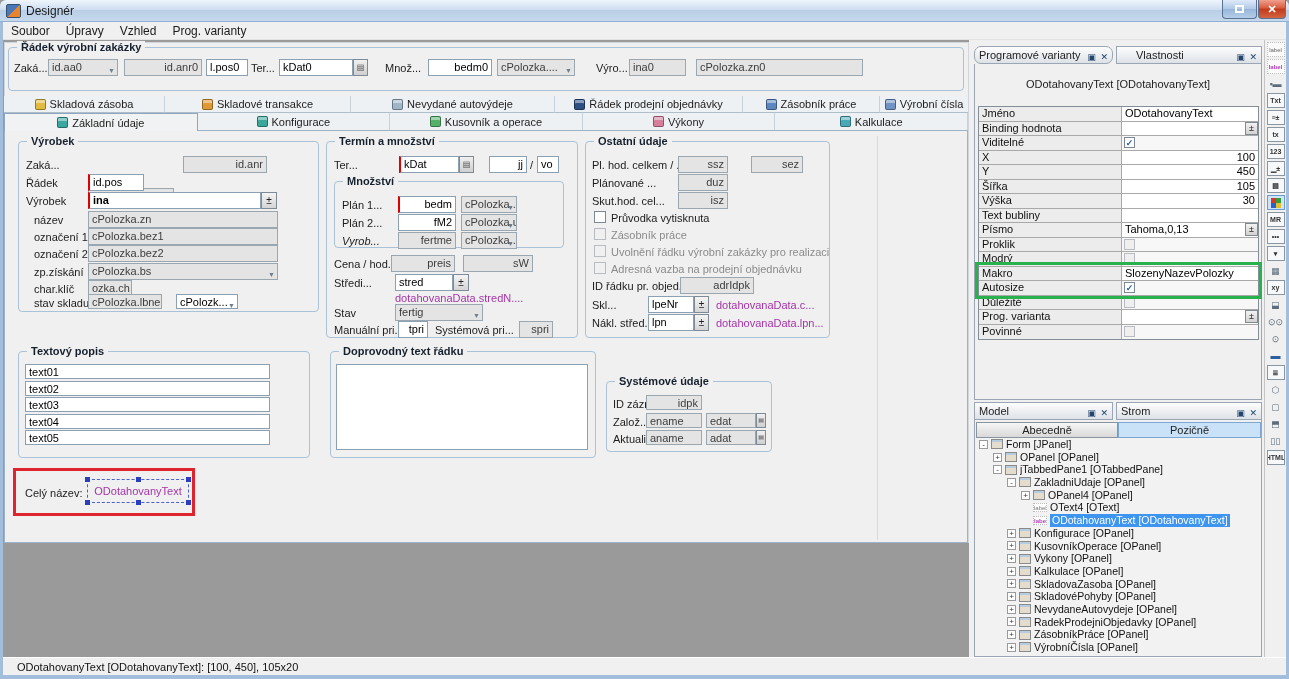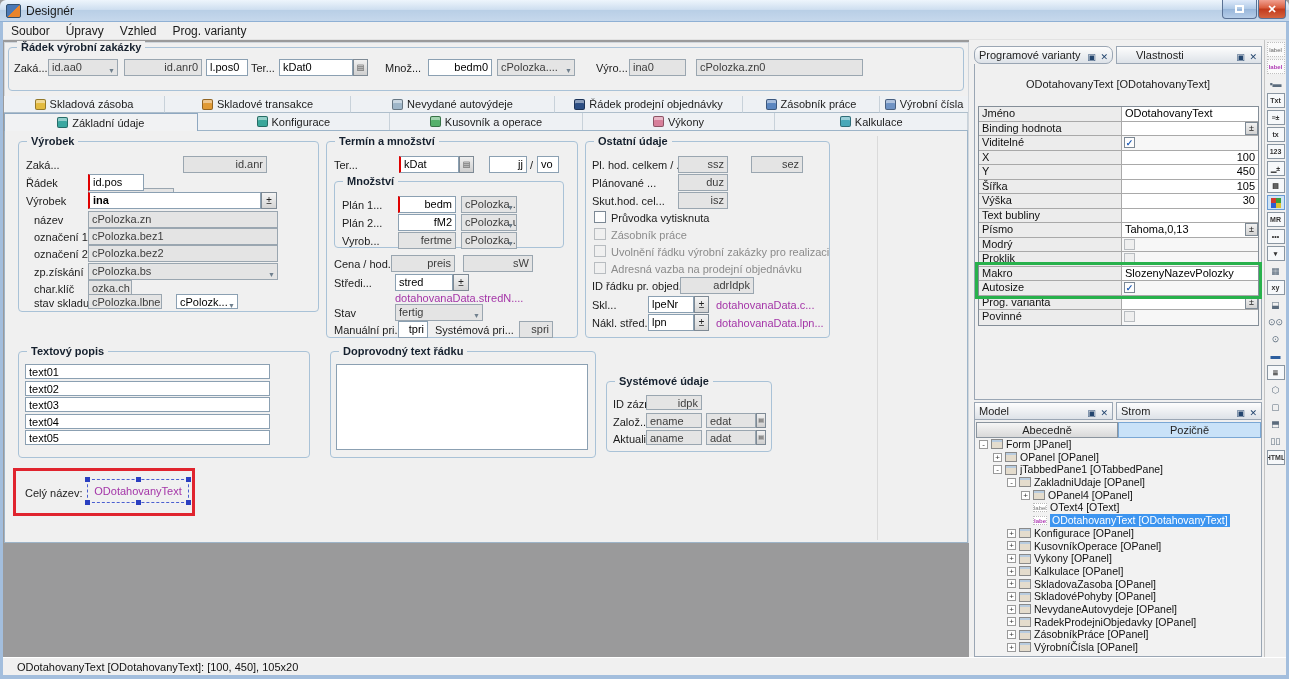--- a/index.html
+++ b/index.html
@@ -251,21 +251,21 @@
   <div class="fld" style="left:537px;top:156px;width:22px;"><span>vo</span></div>
   <div class="grp" style="left:334px;top:181px;width:230px;height:67px;">
     <span class="leg">Množství</span>
   </div>
   <span class="lbl" style="left:342px;top:199px;">Plán 1...</span>
   <div class="fld req ra" style="left:398px;top:196px;width:58px;"><span>bedm</span></div>
   <div class="fld dis" style="left:461px;top:196px;width:56px;"><span>cPolozka....</span><b class="car">▼</b></div>
   <span class="lbl" style="left:342px;top:217px;">Plán 2...</span>
   <div class="fld ra" style="left:398px;top:214px;width:58px;"><span>fM2</span></div>
   <div class="fld dis" style="left:461px;top:214px;width:56px;"><span>cPolozka.u...</span><b class="car">▼</b></div>
-  <span class="lbl" style="left:342px;top:235px;">Vyrob...</span>
+  <span class="lbl" style="left:342px;top:235px;font-style:italic;">Vyrob...</span>
   <div class="fld dis ra" style="left:398px;top:232px;width:58px;"><span>fertme</span></div>
   <div class="fld dis" style="left:461px;top:232px;width:56px;"><span>cPolozka....</span><b class="car">▼</b></div>
   <span class="lbl" style="left:334px;top:258px;">Cena / hod...</span>
   <div class="fld dis ra" style="left:391px;top:255px;width:64px;"><span>preis</span></div>
   <div class="fld dis ra" style="left:463px;top:255px;width:70px;"><span>sW</span></div>
   <span class="lbl" style="left:334px;top:277px;">Středi...</span>
   <div class="fld" style="left:395px;top:274px;width:58px;"><span>stred</span></div>
   <div class="pmbtn" style="left:453px;top:274px;">±</div>
   <span class="lbl purple" style="left:395px;top:292px;">dotahovanaData.stredN....</span>
   <span class="lbl" style="left:334px;top:307px;">Stav</span>
@@ -389,39 +389,45 @@
       </div>
       <div class="prow">
         <div class="pname">Text bubliny</div>
         <div class="pval"><span></span></div>
       </div>
       <div class="prow">
         <div class="pname">Písmo</div>
         <div class="pval"><span>Tahoma,0,13</span><div class="pm">±</div></div>
       </div>
       <div class="prow">
+        <div class="pname">Proklik</div>
+        <div class="pval chk">
+          <div class="cb d"></div>
+        </div>
+      </div>
+      <div class="prow">
         <div class="pname">Modrý</div>
         <div class="pval chk">
           <div class="cb d"></div>
         </div>
       </div>
       <div class="prow">
-        <div class="pname">Proklik</div>
-        <div class="pval chk">
-          <div class="cb d"></div>
-        </div>
-      </div>
-      <div class="prow">
         <div class="pname">Makro</div>
         <div class="pval"><span>SlozenyNazevPolozky</span></div>
       </div>
       <div class="prow">
         <div class="pname">Autosize</div>
         <div class="pval chk">
           <div class="cb">✓</div>
+        </div>
+      </div>
+      <div class="prow">
+        <div class="pname">Důležité</div>
+        <div class="pval chk">
+          <div class="cb d"></div>
         </div>
       </div>
       <div class="prow">
         <div class="pname">Prog. varianta</div>
         <div class="pval"><span></span><div class="pm">±</div></div>
       </div>
       <div class="prow">
         <div class="pname">Povinné</div>
         <div class="pval chk">
           <div class="cb d"></div>

